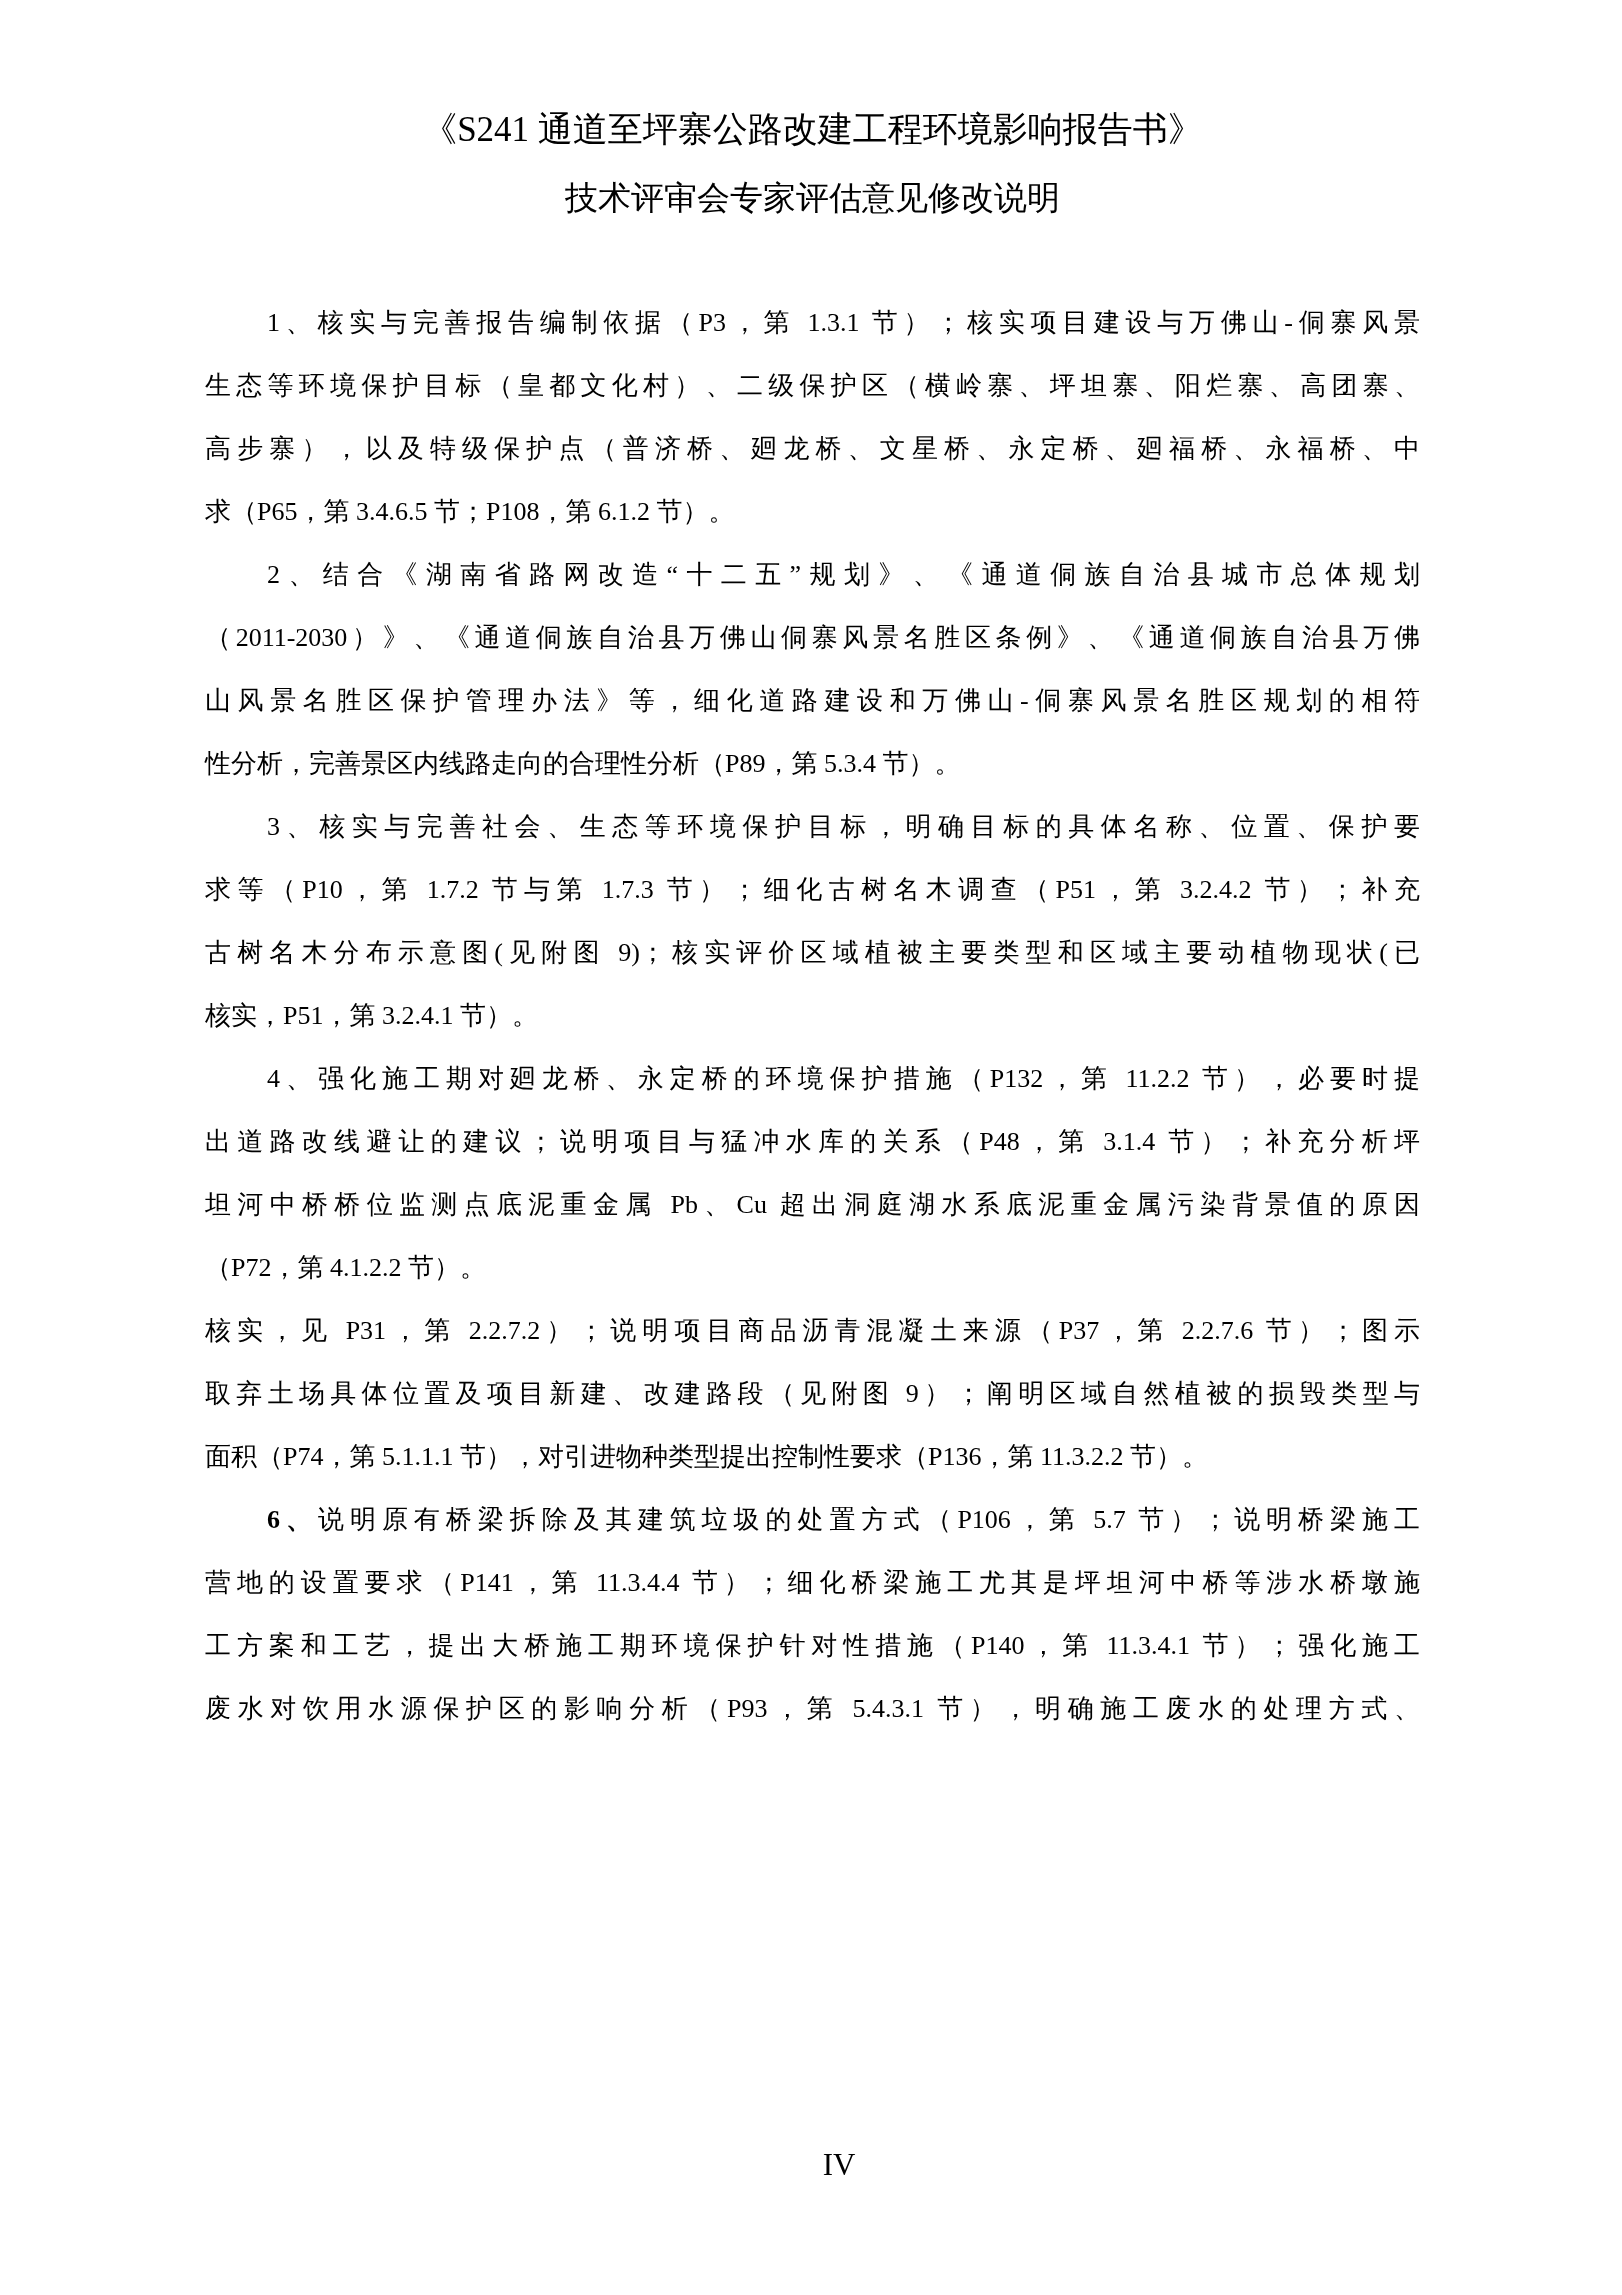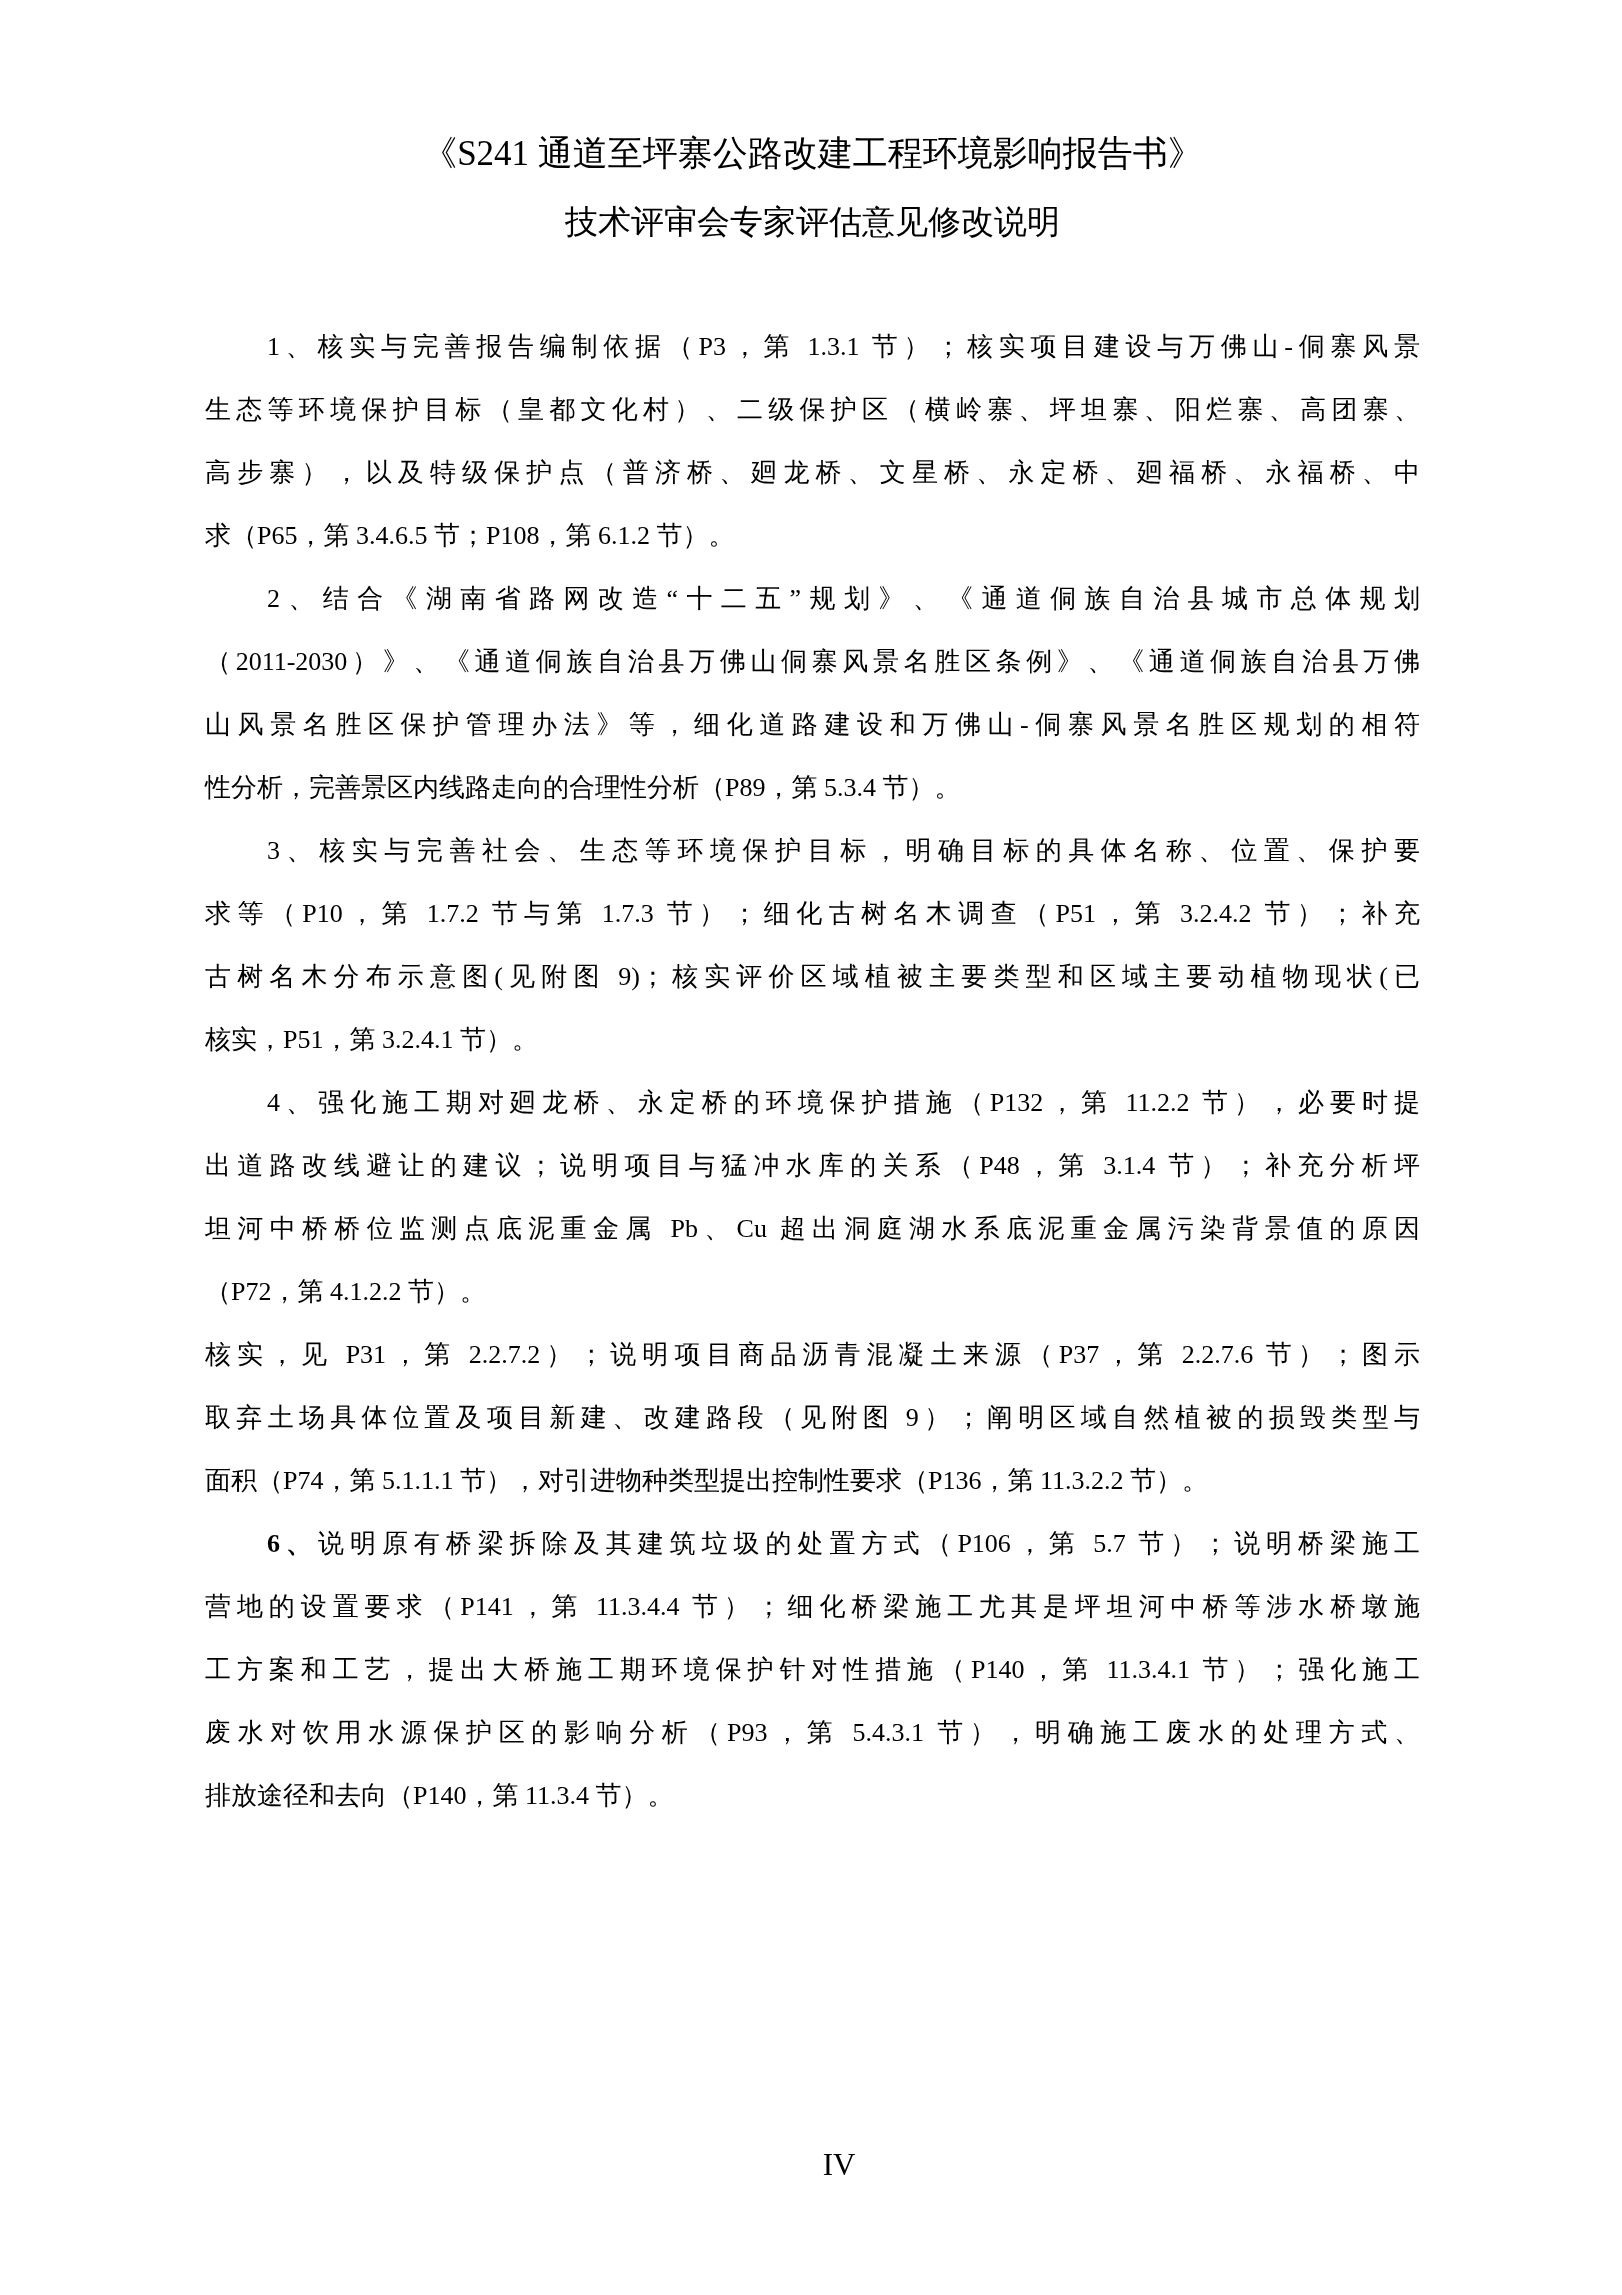--- a/index.html
+++ b/index.html
@@ -8,21 +8,21 @@
     width: 1622px;
     height: 2295px;
     background: #ffffff;
     color: #000000;
     overflow: hidden;
   }
   .content {
     padding-left: 205px;
     padding-right: 202px;
   }
-  .title-block { padding-top: 120px; }
+  .title-block { padding-top: 96px; }
   .doc-title {
     font-family: "Liberation Serif", sans-serif; 
     font-size: 35px;
     line-height: 68px;
     text-align: center;
     font-weight: normal;
     white-space: nowrap;
   }
   .doc-subtitle {
     font-family: Liberation Sans, sans-serif;
@@ -94,21 +94,20 @@
         <div class="para">
           <div class="line">核实，见 P31，第 2.2.7.2）；说明项目商品沥青混凝土来源（P37，第 2.2.7.6 节）；图示</div>
           <div class="line">取弃土场具体位置及项目新建、改建路段（见附图 9）；阐明区域自然植被的损毁类型与</div>
           <div class="line last">面积（P74，第 5.1.1.1 节），对引进物种类型提出控制性要求（P136，第 11.3.2.2 节）。</div>
         </div>
         <div class="para">
           <div class="line first"><span class="marker bold">6、</span>说明原有桥梁拆除及其建筑垃圾的处置方式（P106，第 5.7 节）；说明桥梁施工</div>
           <div class="line">营地的设置要求（P141，第 11.3.4.4 节）；细化桥梁施工尤其是坪坦河中桥等涉水桥墩施</div>
           <div class="line">工方案和工艺，提出大桥施工期环境保护针对性措施（P140，第 11.3.4.1 节）；强化施工</div>
           <div class="line">废水对饮用水源保护区的影响分析（P93，第 5.4.3.1 节），明确施工废水的处理方式、</div>
-          <div class="line last">排放途径和去向（P140，第 11.3.4 节）。</div>
         </div>
       </div>
   </div>
   <div class="footer">
     <span>IV</span>
   </div>
 </div>
 
 
 </body></html>

